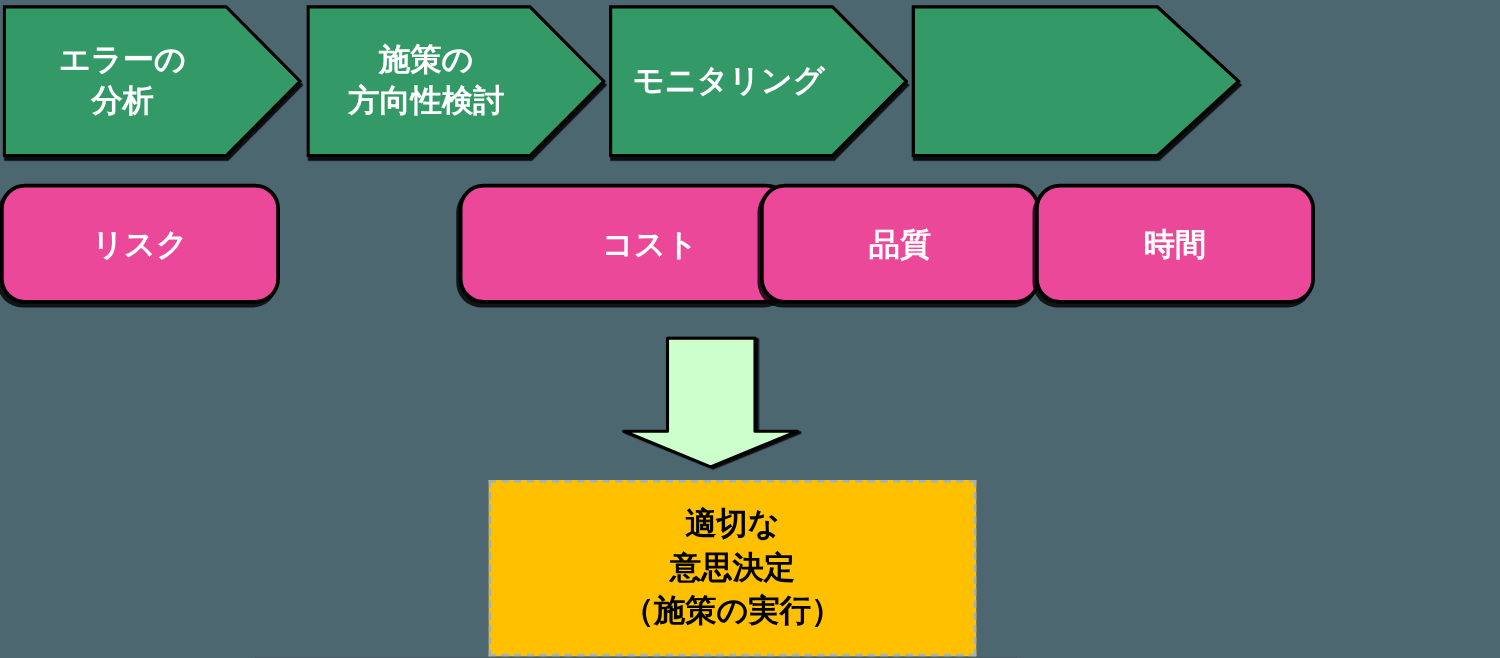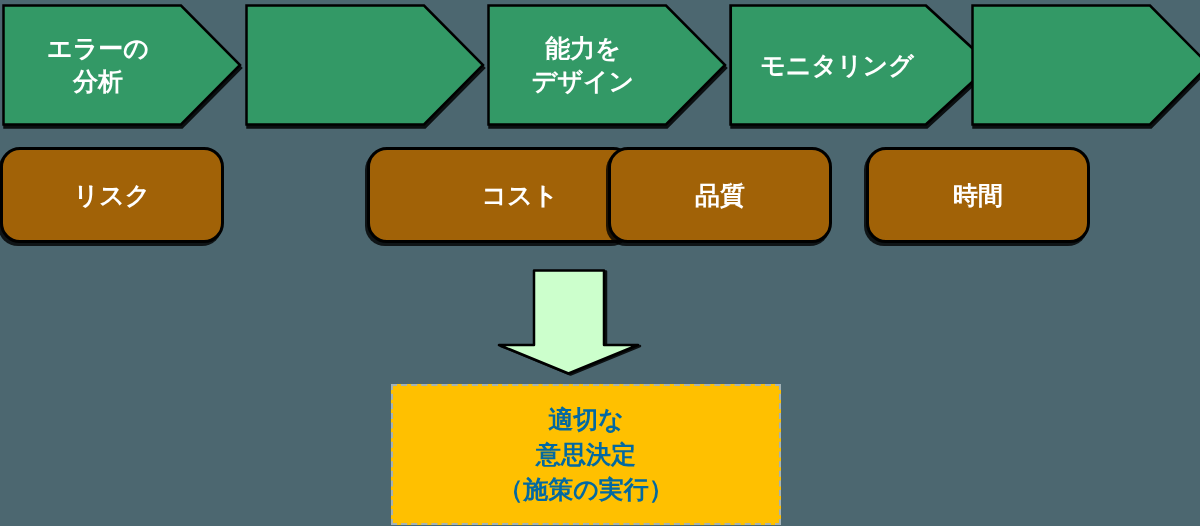--- a/index.html
+++ b/index.html
@@ -51,35 +51,35 @@
     line-height: 33px;
     white-space: pre-line;
   }
 
   
   .factor {
     position: absolute;
     top: 147px;
     width: 218px;
     height: 90px;
-    background: #a16207;
+    background: #ec4899;
     border: 3px solid #000000;
     border-radius: 20px;
     box-shadow: -2px 3px 0 rgba(0,0,0,0.8);
     display: flex;
     align-items: center;
     justify-content: center;
     color: #FFFFFF;
     font-weight: bold;
     font-size: 25px;
   }
   .factor:nth-of-type(1) { left: 116px; width: 220px; }
   .factor:nth-of-type(2) { left: 367px; width: 220px; padding-left: 40px; }
   .factor:nth-of-type(3) { left: 608px; }
-  .factor:nth-of-type(4) { left: 866px; }
+  .factor:nth-of-type(4) { left: 828px; }
 
   
   .down-arrow {
     position: absolute;
     left: 497px;
     top: 269px;
     width: 144px;
     height: 107px;
   }
   .down-arrow svg {
@@ -93,21 +93,21 @@
     left: 391px;
     top: 384px;
     width: 386px;
     height: 137px;
     background: #FFC000;
     border: 2px dashed #A4B2B6;
     display: flex;
     align-items: center;
     justify-content: center;
     text-align: center;
-    color: #0369a1;
+    color: #000000;
     font-weight: bold;
     font-size: 25px;
     line-height: 35px;
     white-space: pre-line;
   }
 </style>
 </head>
 <body>
 
 <div class="canvas">
@@ -117,27 +117,22 @@
       <svg viewBox="0 0 240 122" preserveAspectRatio="none">
         <polygon points="1.5,1.5 179,1.5 238,61 179,120.5 1.5,120.5" fill="#339966" stroke="#000000" stroke-width="2.5"></polygon>
       </svg>
       <div class="label">エラーの
 分析</div>
     </div>
     <div class="chevron">
       <svg viewBox="0 0 240 122" preserveAspectRatio="none">
         <polygon points="1.5,1.5 179,1.5 238,61 179,120.5 1.5,120.5" fill="#339966" stroke="#000000" stroke-width="2.5"></polygon>
       </svg>
-    </div>
-    <div class="chevron">
-      <svg viewBox="0 0 240 122" preserveAspectRatio="none">
-        <polygon points="1.5,1.5 179,1.5 238,61 179,120.5 1.5,120.5" fill="#339966" stroke="#000000" stroke-width="2.5"></polygon>
-      </svg>
-      <div class="label">能力を
-デザイン</div>
+      <div class="label">施策の
+方向性検討</div>
     </div>
     <div class="chevron">
       <svg viewBox="0 0 240 122" preserveAspectRatio="none">
         <polygon points="1.5,1.5 179,1.5 238,61 179,120.5 1.5,120.5" fill="#339966" stroke="#000000" stroke-width="2.5"></polygon>
       </svg>
       <div class="label">モニタリング</div>
     </div>
     <div class="chevron">
       <svg viewBox="0 0 240 122" preserveAspectRatio="none">
         <polygon points="1.5,1.5 179,1.5 238,61 179,120.5 1.5,120.5" fill="#339966" stroke="#000000" stroke-width="2.5"></polygon>

